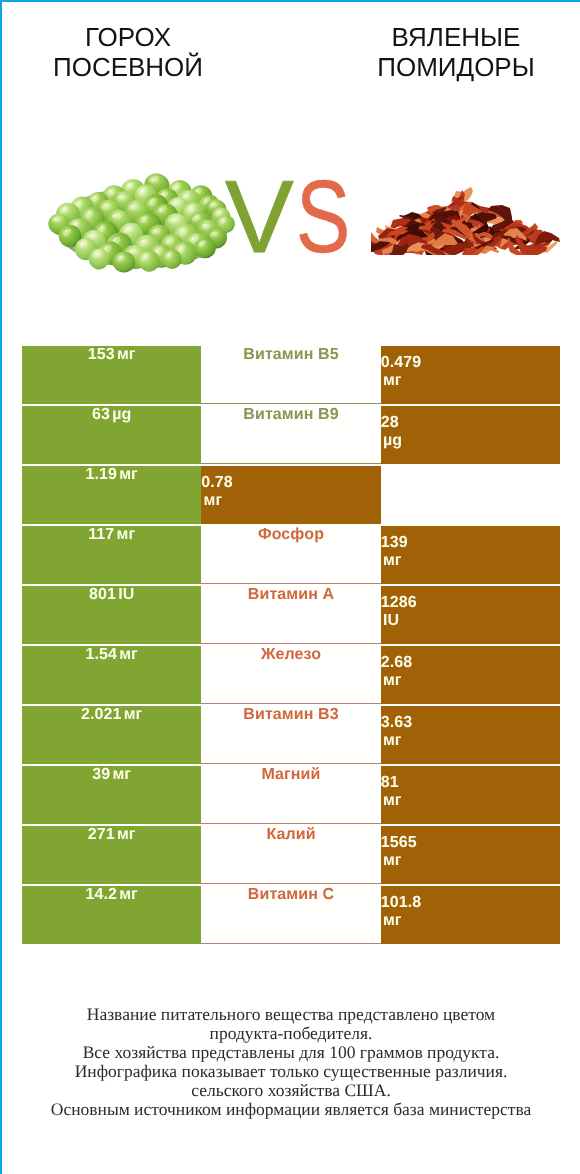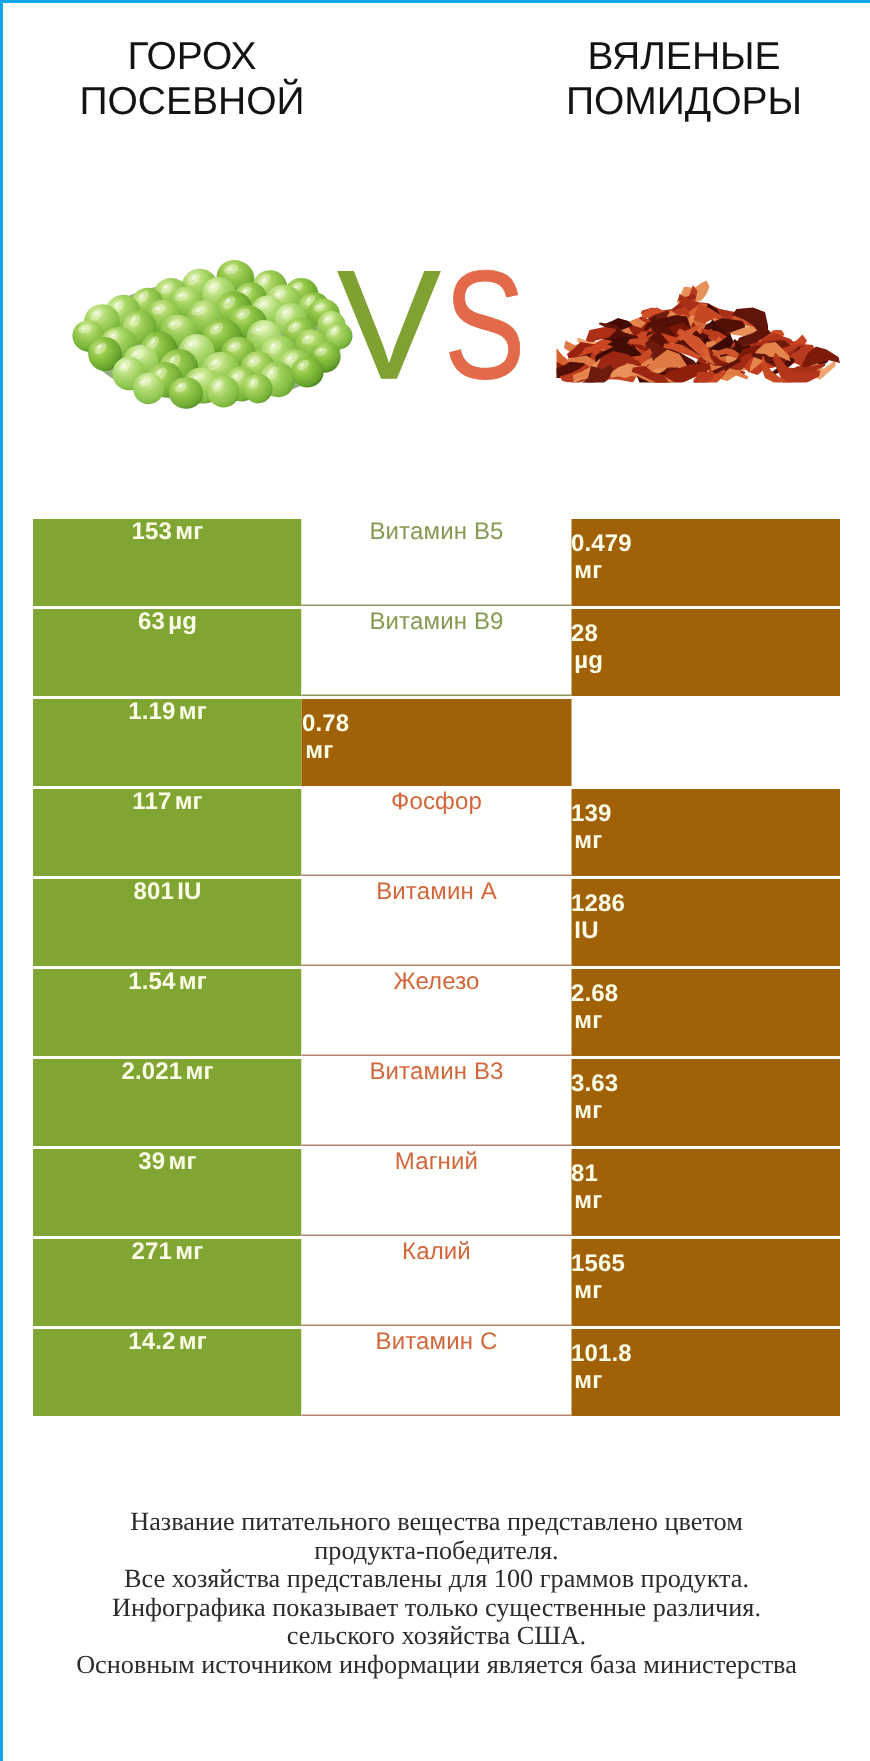--- a/index.html
+++ b/index.html
@@ -29,21 +29,21 @@
   .vs .s{display:inline-block;color:#E2694A;-webkit-text-stroke:0.6px #E2694A;transform:scaleX(0.79);transform-origin:left center;
          margin-left:2.2px;}
 
 
   
   .tbl{position:absolute;left:20px;top:344px;width:538px;}
   .row{position:relative;height:58px;margin-bottom:2px;display:flex;}
   .cell{height:58px;display:flex;align-items:flex-start;justify-content:center;
         box-sizing:border-box;padding-bottom:7px;}
   .cell.side{width:179.3px;height:58px;color:#fbfde8;font-size:16px;font-weight:700;letter-spacing:0.1px;}
-  .cell.mid{width:179.4px;font-size:16px;font-weight:400;letter-spacing:0.1px;
+  .cell.mid{width:179.4px;font-size:16px;font-weight:700;letter-spacing:0.1px;
             border-bottom:1px solid #8a8f5a;background:#fffffd;}
   .cell.left{background:#80A532;}
   .cell.right{background:#a16207;flex-direction:column;}
   .unit{font-size:16px;font-weight:700;margin-left:2.2px;}
   .win-left .cell.mid{color:#849952;border-bottom-color:#8d9260;}
   .win-right .cell.mid{color:#D2673C;border-bottom-color:#b58275;}
 
   
   .footer{position:absolute;left:0;top:1003px;width:578px;text-align:center;
           font-size:17.5px;line-height:18.9px;color:#2b2b2b;font-family:Liberation Serif, serif;}

